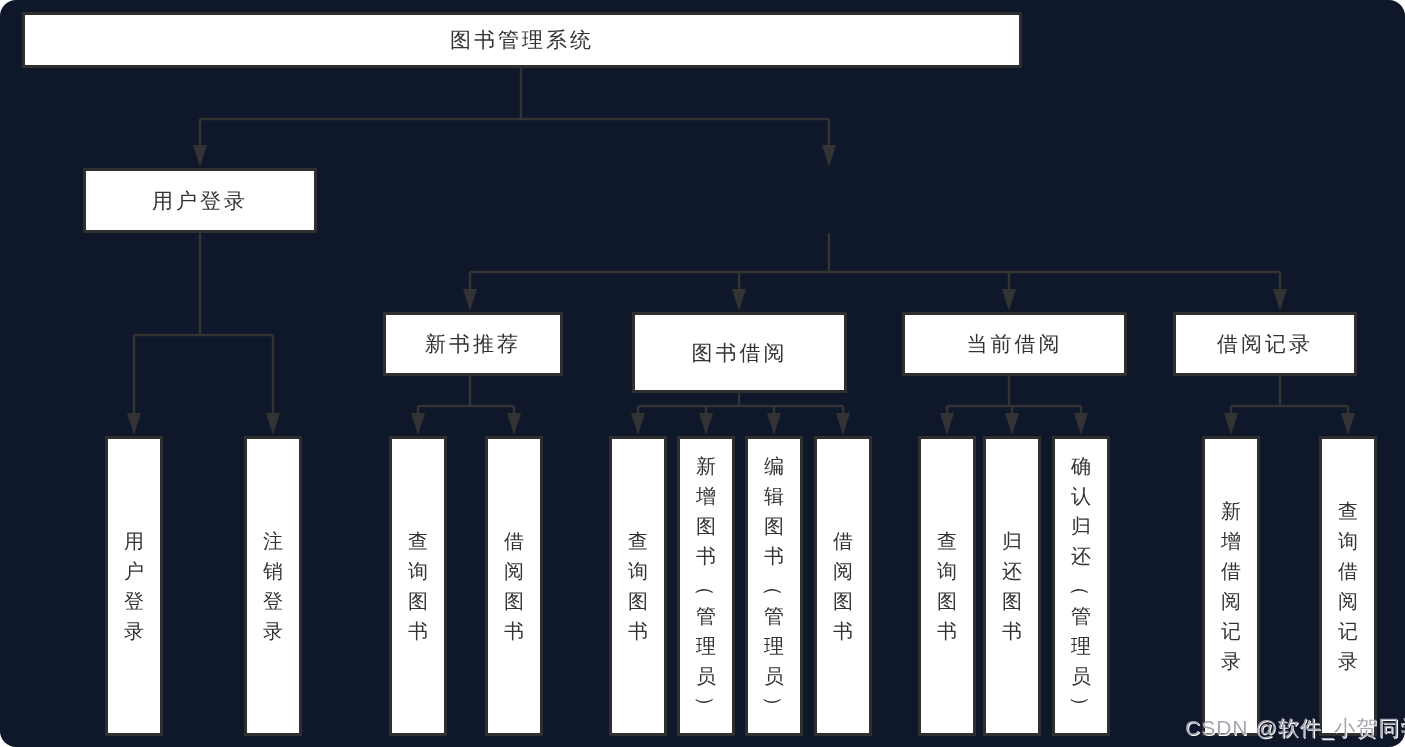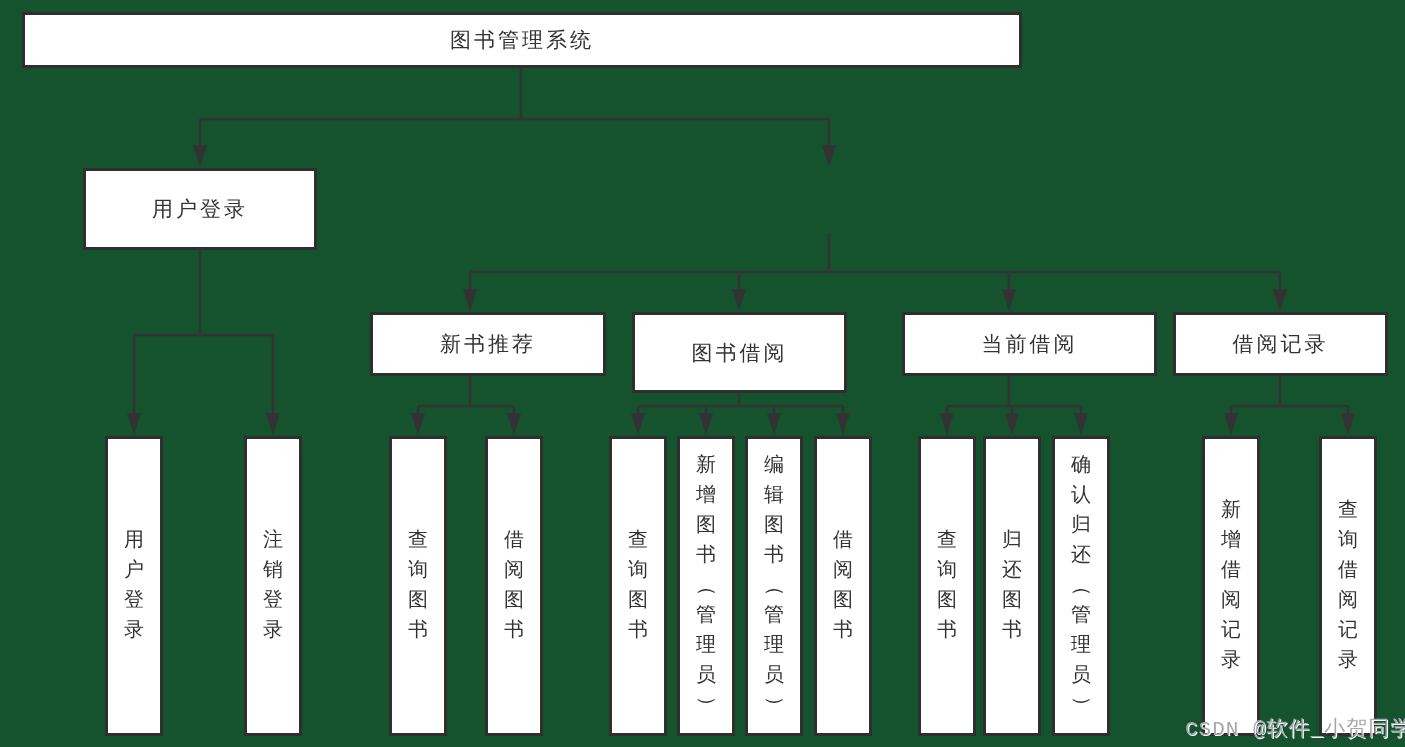--- a/index.html
+++ b/index.html
@@ -1,22 +1,23 @@
 <!DOCTYPE html>
 <html><head>
 <meta charset="utf-8">
 <style>
   html, body { margin: 0; padding: 0; background: #ffffff; }
   .canvas {
     position: relative;
     width: 1405px;
     height: 747px;
-    background: #14532d;
-    font-family: Liberation Mono, monospace;
+    background: #0f172a;
+    font-family: Liberation Sans, sans-serif;
     overflow: hidden;
+    border-radius: 16px;
   }
   svg.wires {
     position: absolute;
     left: 0; top: 0;
     width: 1405px; height: 747px;
     z-index: 0;
   }
   .box {
     position: absolute;
     background: #ffffff;
@@ -28,26 +29,26 @@
     color: #333333;
     z-index: 1;
   }
   .hlabel {
     font-size: 21px;
     letter-spacing: 3px;
     white-space: nowrap;
   }
   
   #b-root    { left: 22px;   top: 12px;  width: 1000px; height: 56px; }
-  #b-login   { left: 83px;   top: 168px; width: 234px;  height: 82px; }
+  #b-login   { left: 83px;   top: 168px; width: 234px;  height: 65px; }
   #b-mgmt    { left: 712px;  top: 168px; width: 233px;  height: 65px; }
-  #b-newbook { left: 370px;  top: 312px; width: 236px;  height: 64px; }
+  #b-newbook { left: 383px;  top: 312px; width: 180px;  height: 64px; }
   #b-borrow  { left: 632px;  top: 312px; width: 215px;  height: 81px; }
-  #b-current { left: 902px;  top: 312px; width: 255px;  height: 64px; }
-  #b-record  { left: 1173px; top: 312px; width: 215px;  height: 64px; }
+  #b-current { left: 902px;  top: 312px; width: 225px;  height: 64px; }
+  #b-record  { left: 1173px; top: 312px; width: 184px;  height: 64px; }
   .leaf { top: 436px; width: 58px; height: 300px; }
   #f1  { left: 105px; }
   #f2  { left: 244px; }
   #f3  { left: 389px; }
   #f4  { left: 485px; }
   #f5  { left: 609px; }
   #f6  { left: 677px; }
   #f7  { left: 745px; }
   #f8  { left: 814px; }
   #f9  { left: 918px; }

